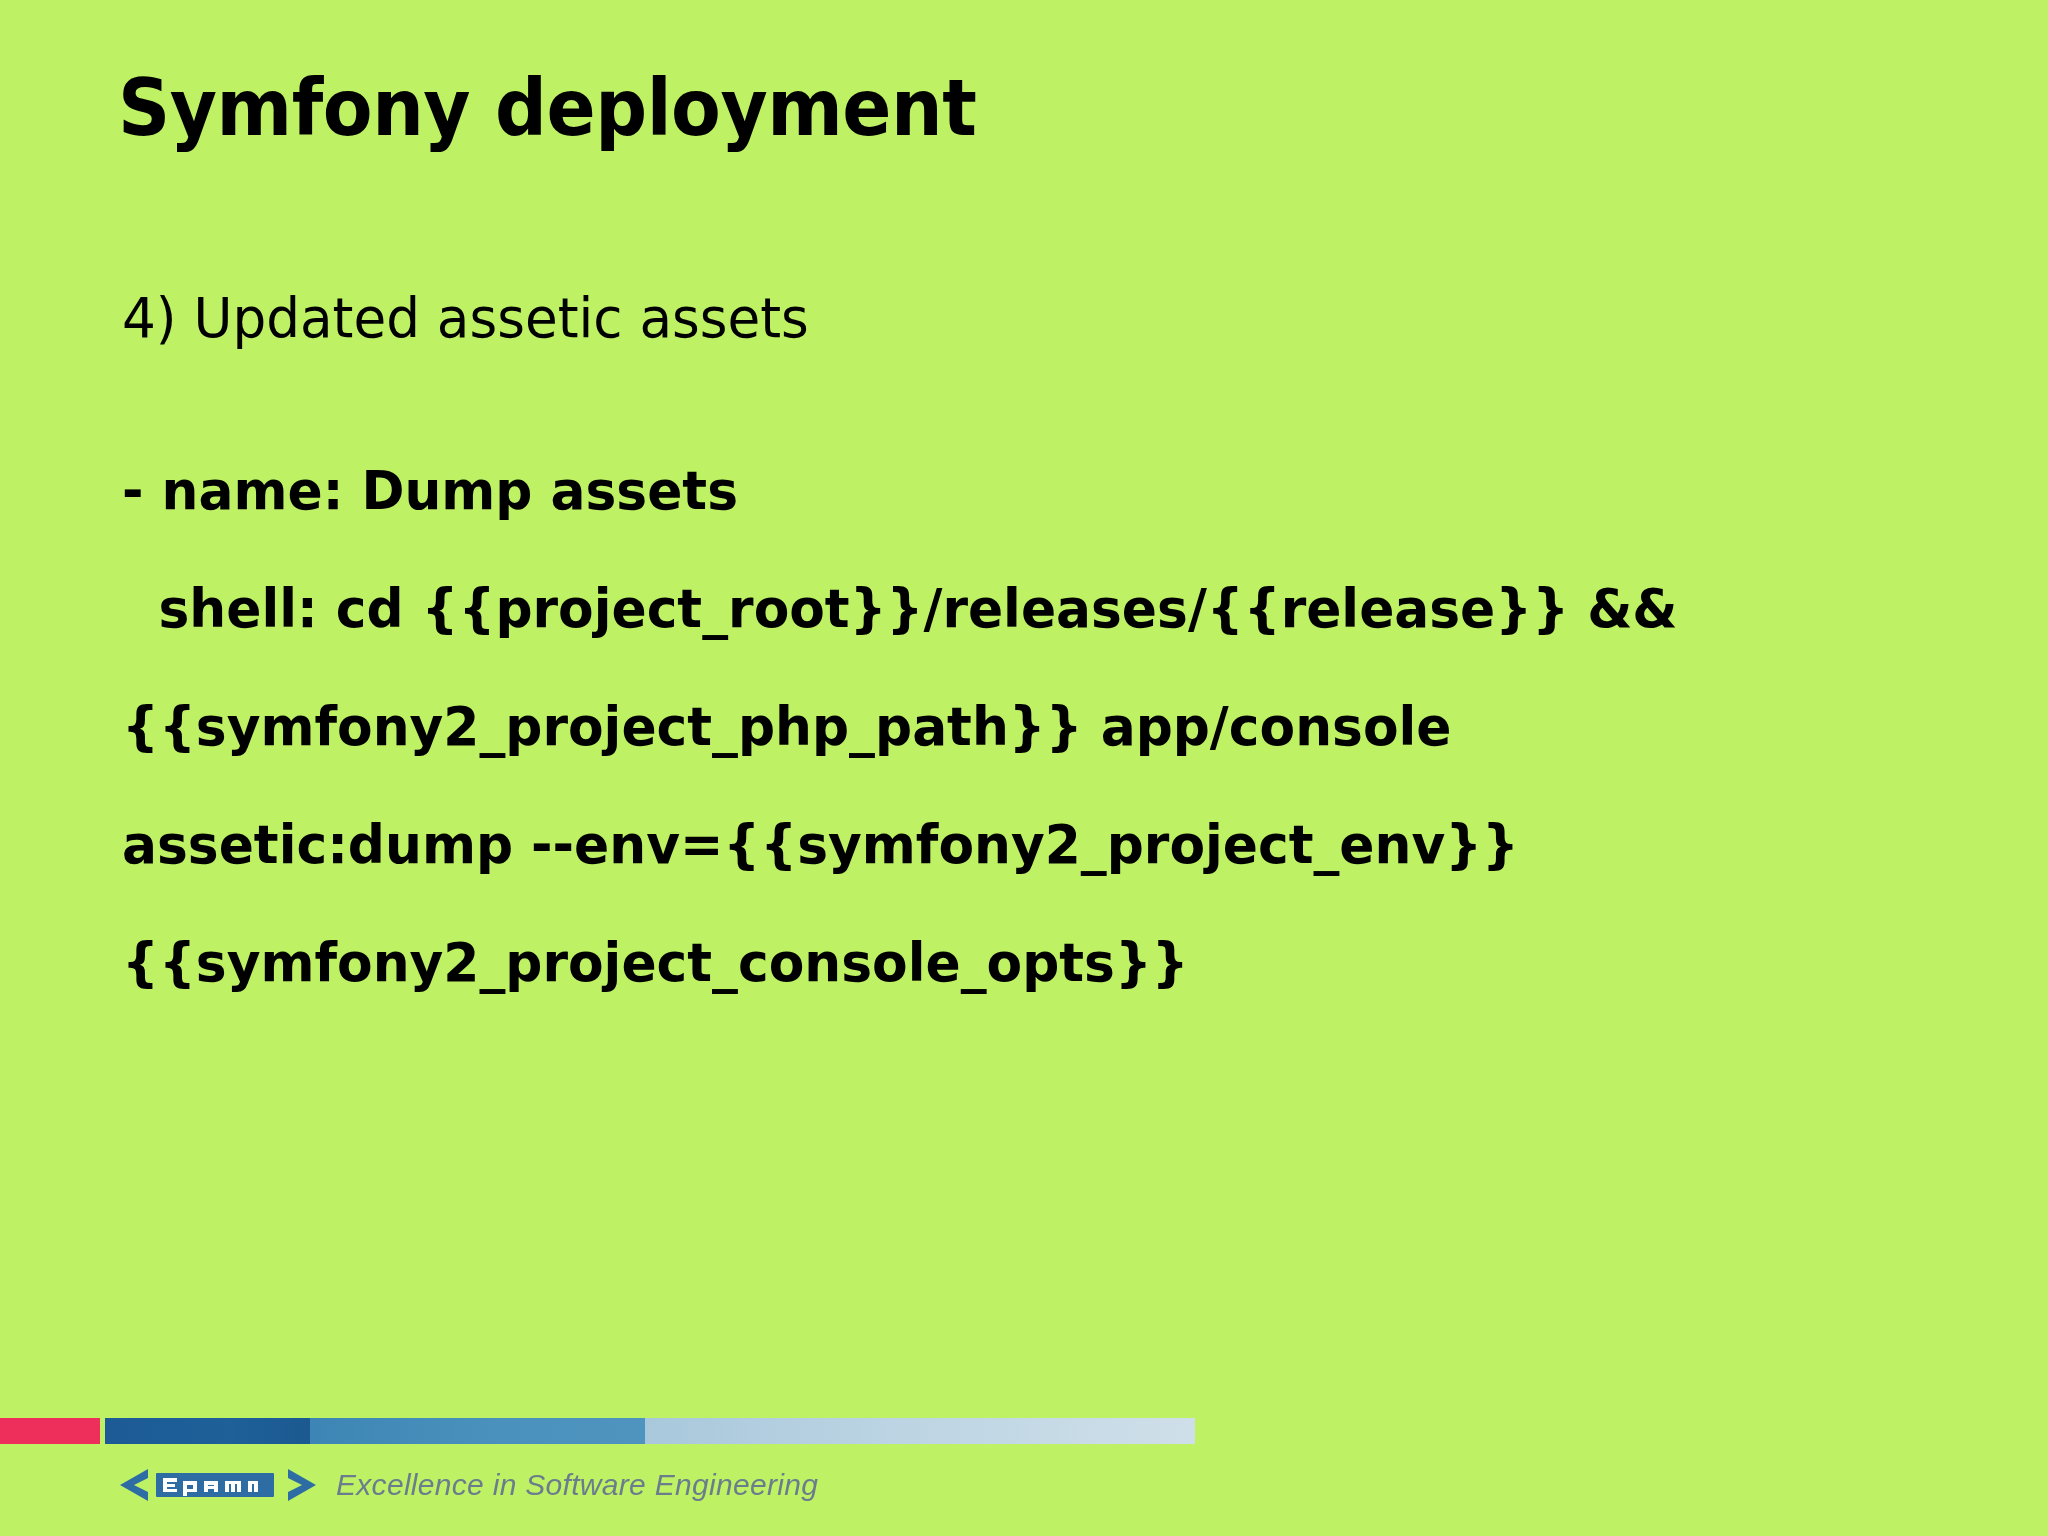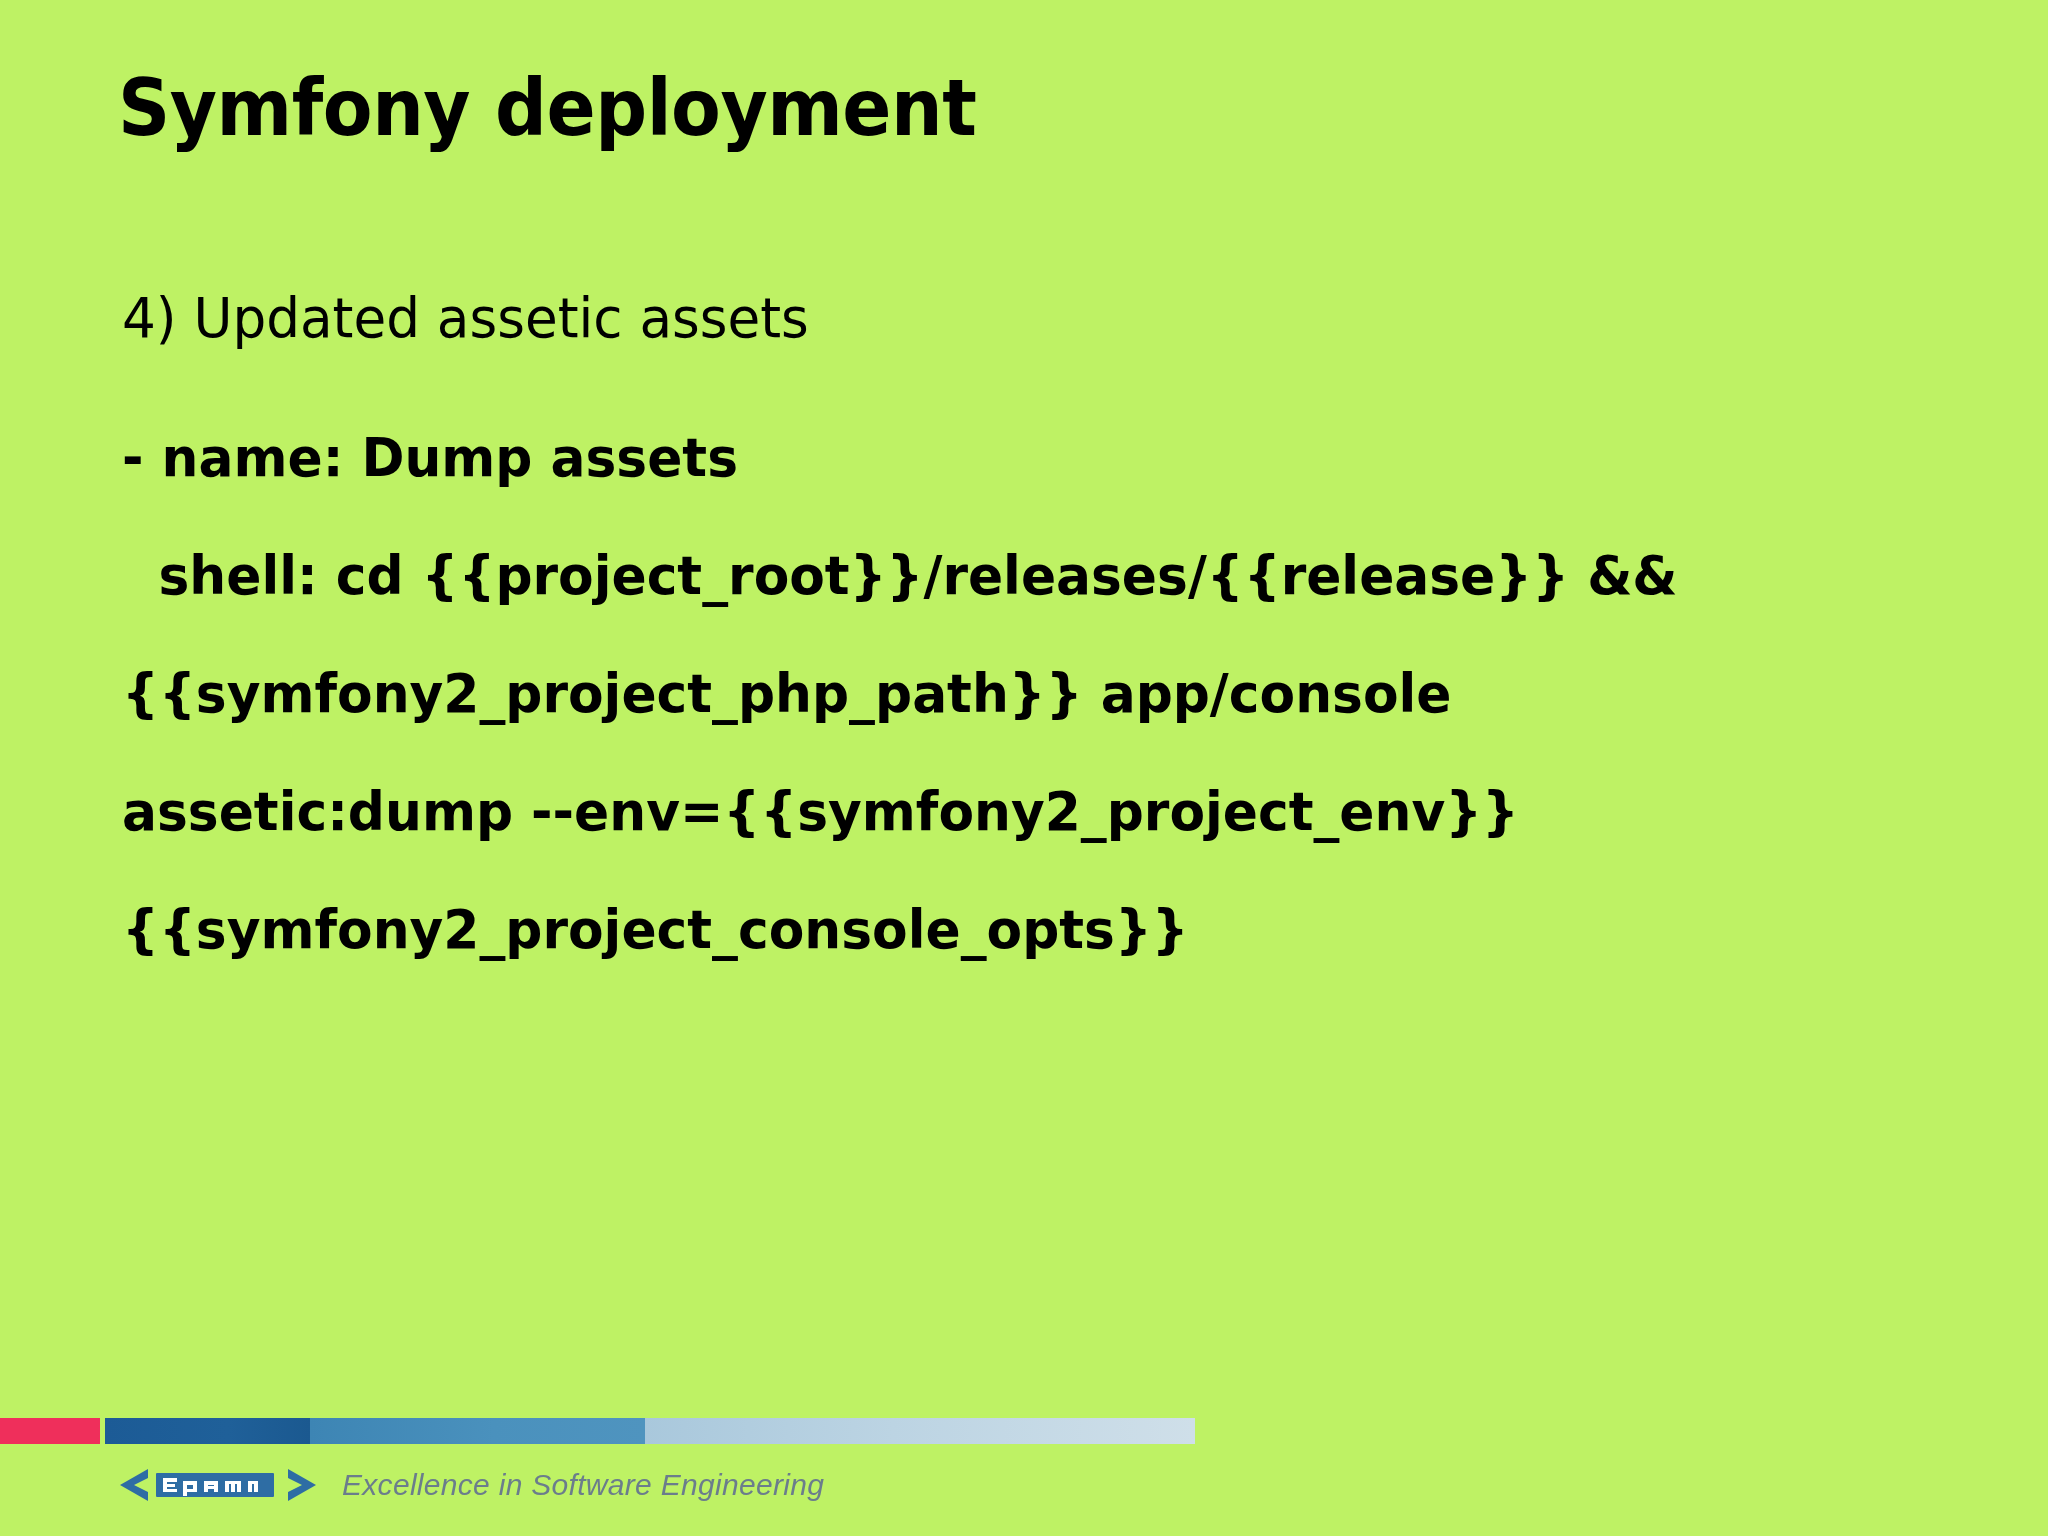--- a/index.html
+++ b/index.html
@@ -50,21 +50,21 @@
     font-size: 56px;
     font-weight: normal;
     color: #000000;
     line-height: 1.0;
     white-space: nowrap;
     transform: scaleX(0.95);
     transform-origin: left top;
   }
 
   .code-block {
-    margin-top: 85px;
+    margin-top: 118px;
   }
 
   .code-line {
     font-size: 54px;
     font-weight: bold;
     color: #000000;
     line-height: 1.0;
     margin-bottom: 64px;
     white-space: nowrap;
     transform: scaleX(0.96);
@@ -118,21 +118,21 @@
     width: 550px;
     background: linear-gradient(90deg, #a9c8dc 0%, #bcd4e3 45%, #cfdfe9 100%);
   }
 
   .logo-row {
     position: absolute;
     left: 118px;
     top: 58px;
     display: flex;
     align-items: center;
-    gap: 24px;
+    gap: 18px;
   }
 
   .epam-mark {
     display: inline-flex;
     align-items: center;
     height: 42px;
   }
   .epam-mark svg { display: block; }
 
   .tagline {

